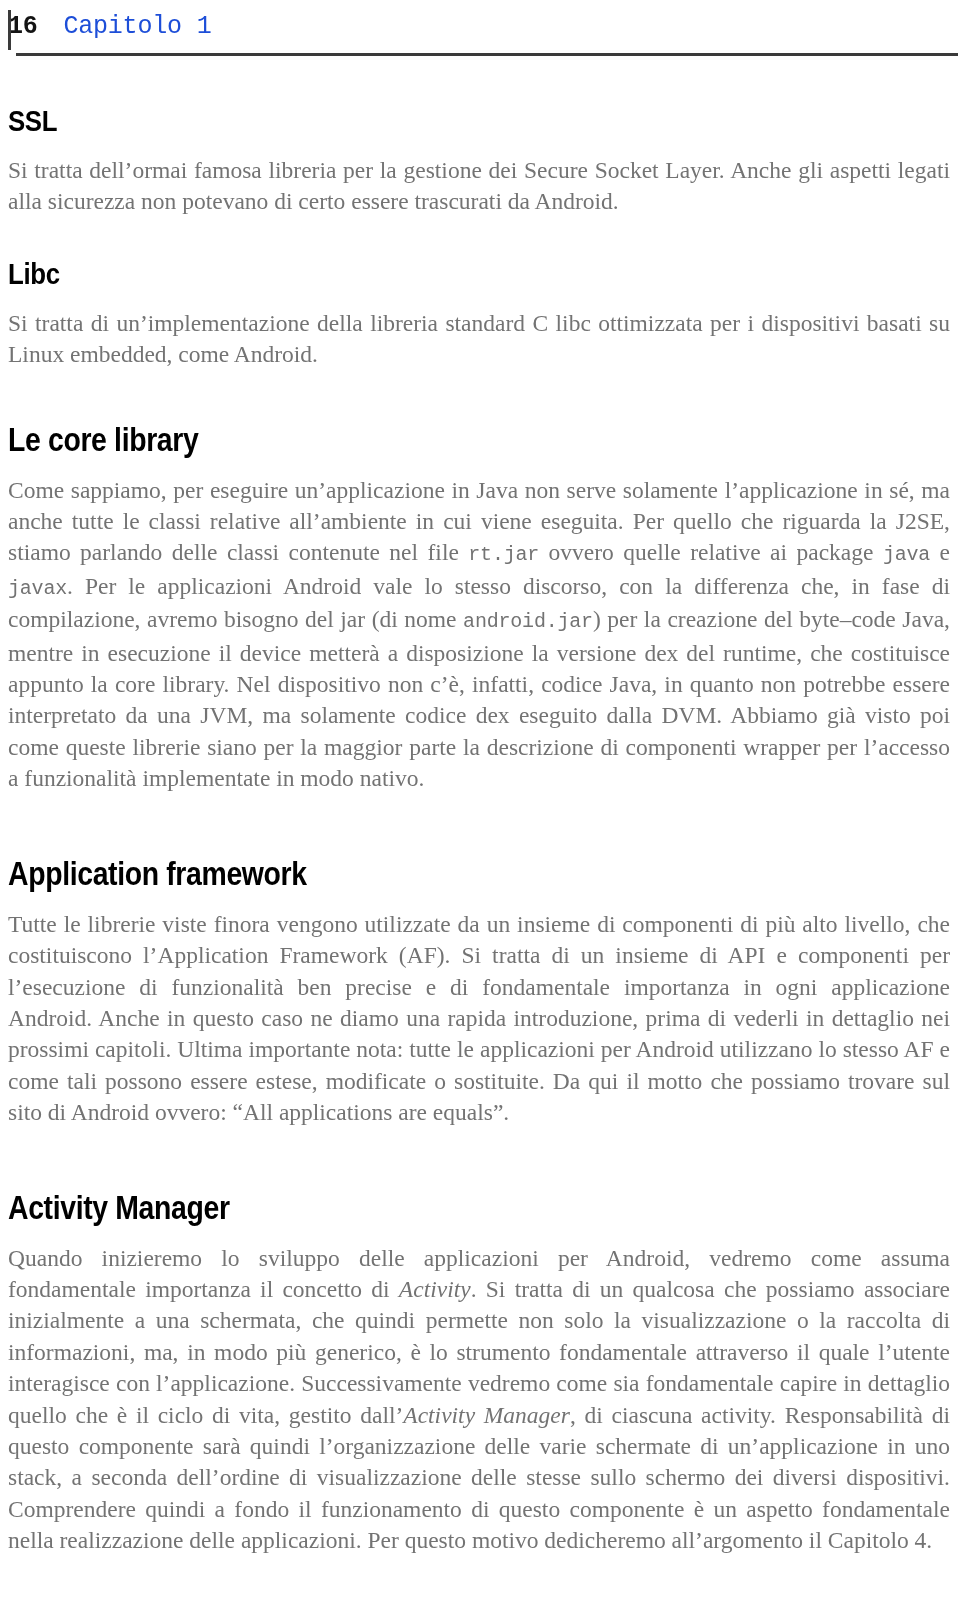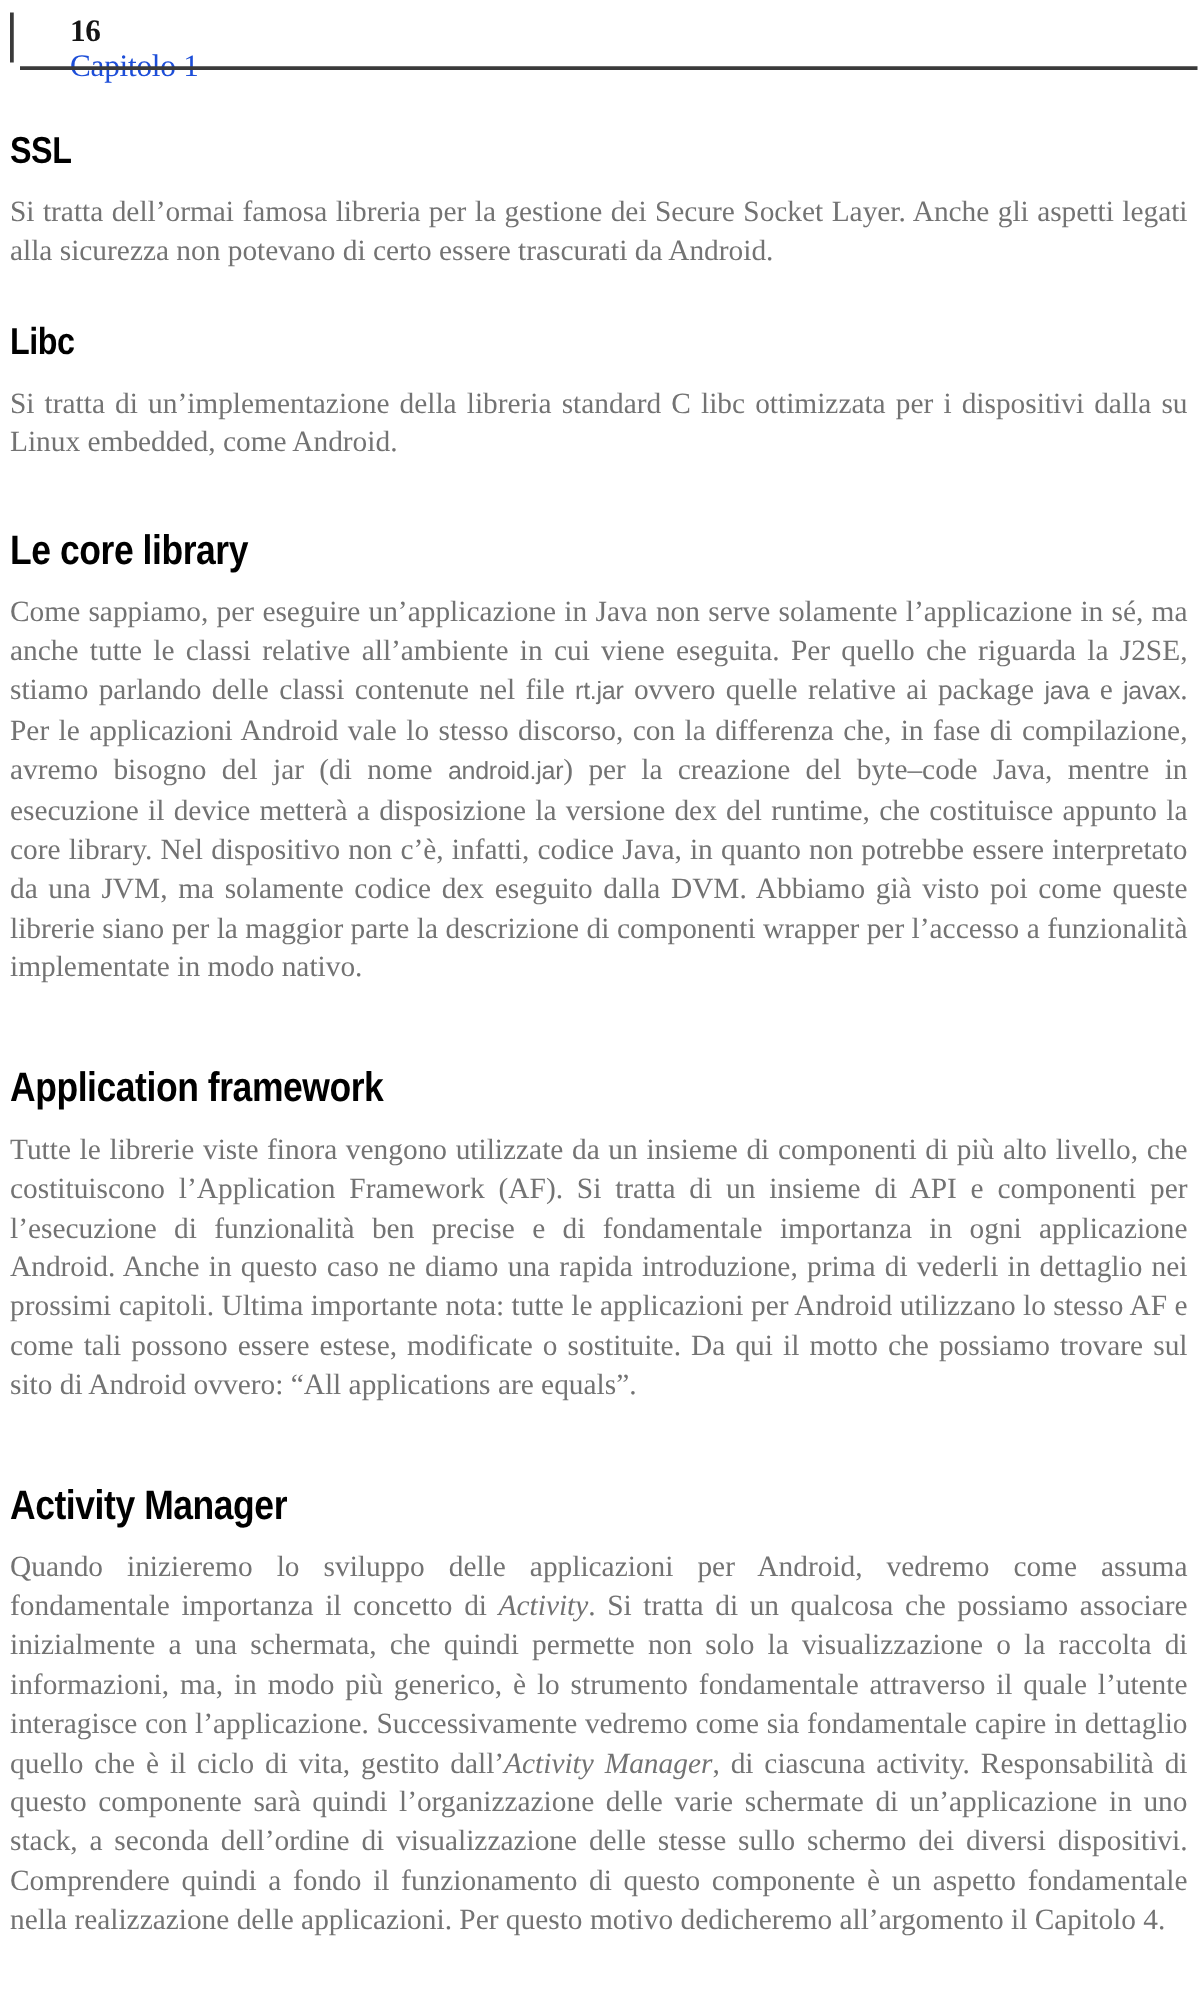--- a/index.html
+++ b/index.html
@@ -36,25 +36,23 @@
     position: absolute;
     left: 0;
     top: 2px;
     width: 3px;
     height: 40px;
     background: #3a3a3a;
   }
   .head-inner {
     display: flex;
     align-items: baseline;
-    padding-left: 22px;
     padding-top: 4px;
-    font-family: Liberation Serif, serif;
+    font-family: Liberation Mono, monospace;
     font-stretch: condensed;
-    flex-direction: column;
   }
   .folio {
     font-weight: bold;
     font-size: 25px;
     letter-spacing: -0.3px;
     color: #141414;
   }
   .chapter-label {
     font-size: 25px;
     font-weight: 400;
@@ -102,21 +100,21 @@
     line-height: 31.4px;
     text-align: justify;
     text-justify: inter-word;
     margin: 0;
     color: #737373;
     hyphens: manual;
   }
   p.after-heading { margin-top: 19px; }
 
   code.mono {
-    font-family: Liberation Sans, sans-serif;
+    font-family: Liberation Mono, monospace;
     font-size: 20px;
     letter-spacing: -0.2px;
   }
   em.ital {
   }
 </style>
 </head>
 <body>
 
 <div class="page">
@@ -129,21 +127,21 @@
     </div>
     <span class="head-rule-horizontal"></span>
   </div>
 
   <div class="column">
 
     <h2 class="section-heading h-ssl">SSL</h2>
     <p class="body-par after-heading">Si tratta dell’ormai famosa libreria per la gestione dei Secure Socket Layer. Anche gli aspetti legati alla sicurezza non potevano di certo essere trascurati da Android.</p>
 
     <h2 class="section-heading h-libc">Libc</h2>
-    <p class="body-par after-heading">Si tratta di un’implementazione della libreria standard C libc ottimizzata per i dispositivi dalla su Linux embedded, come Android.</p>
+    <p class="body-par after-heading">Si tratta di un’implementazione della libreria standard C libc ottimizzata per i dispositivi basati su Linux embedded, come Android.</p>
 
     <h2 class="section-heading h-core">Le core library</h2>
     <p class="body-par after-heading"><span>Come sappiamo, per eseguire un’applicazione in Java non serve solamente l’applicazione in sé, ma anche tutte le classi relative all’ambiente in cui viene eseguita. Per quello che riguarda la J2SE, stiamo parlando delle classi contenute nel file </span><code class="mono">rt.jar</code><span> ovvero quelle relative ai package </span><code class="mono">java</code><span> e </span><code class="mono">javax</code><span>. Per le applicazioni Android vale lo stesso discorso, con la differenza che, in fase di compilazione, avremo bisogno del jar (di nome </span><code class="mono">android.jar</code><span>) per la creazione del byte–code Java, mentre in esecuzione il device metterà a disposizione la versione dex del runtime, che costituisce appunto la core library. Nel dispositivo non c’è, infatti, codice Java, in quanto non potrebbe essere interpretato da una JVM, ma solamente codice dex eseguito dalla DVM. Abbiamo già visto poi come queste librerie siano per la maggior parte la descrizione di componenti wrapper per l’accesso a funzionalità implementate in modo nativo.</span></p>
 
     <h2 class="section-heading h-appfw">Application framework</h2>
     <p class="body-par after-heading">Tutte le librerie viste finora vengono utilizzate da un insieme di componenti di più alto livello, che costituiscono l’Application Framework (AF). Si tratta di un insieme di API e componenti per l’esecuzione di funzionalità ben precise e di fondamentale importanza in ogni applicazione Android. Anche in questo caso ne diamo una rapida introduzione, prima di vederli in dettaglio nei prossimi capitoli. Ultima importante nota: tutte le applicazioni per Android utilizzano lo stesso AF e come tali possono essere estese, modificate o sostituite. Da qui il motto che possiamo trovare sul sito di Android ovvero: “All applications are equals”.</p>
 
     <h2 class="section-heading h-activity">Activity Manager</h2>
     <p class="body-par after-heading"><span>Quando inizieremo lo sviluppo delle applicazioni per Android, vedremo come assuma fondamentale importanza il concetto di </span><em class="ital">Activity</em><span>. Si tratta di un qualcosa che possiamo associare inizialmente a una schermata, che quindi permette non solo la visualizzazione o la raccolta di informazioni, ma, in modo più generico, è lo strumento fondamentale attraverso il quale l’utente interagisce con l’applicazione. Successivamente vedremo come sia fondamentale capire in dettaglio quello che è il ciclo di vita, gestito dall’</span><em class="ital">Activity Manager</em><span>, di ciascuna activity. Responsabilità di questo componente sarà quindi l’organizzazione delle varie schermate di un’applicazione in uno stack, a seconda dell’ordine di visualizzazione delle stesse sullo schermo dei diversi dispositivi. Comprendere quindi a fondo il funzionamento di questo componente è un aspetto fondamentale nella realizzazione delle applicazioni. Per questo motivo dedicheremo all’argomento il Capitolo 4.</span></p>
 

